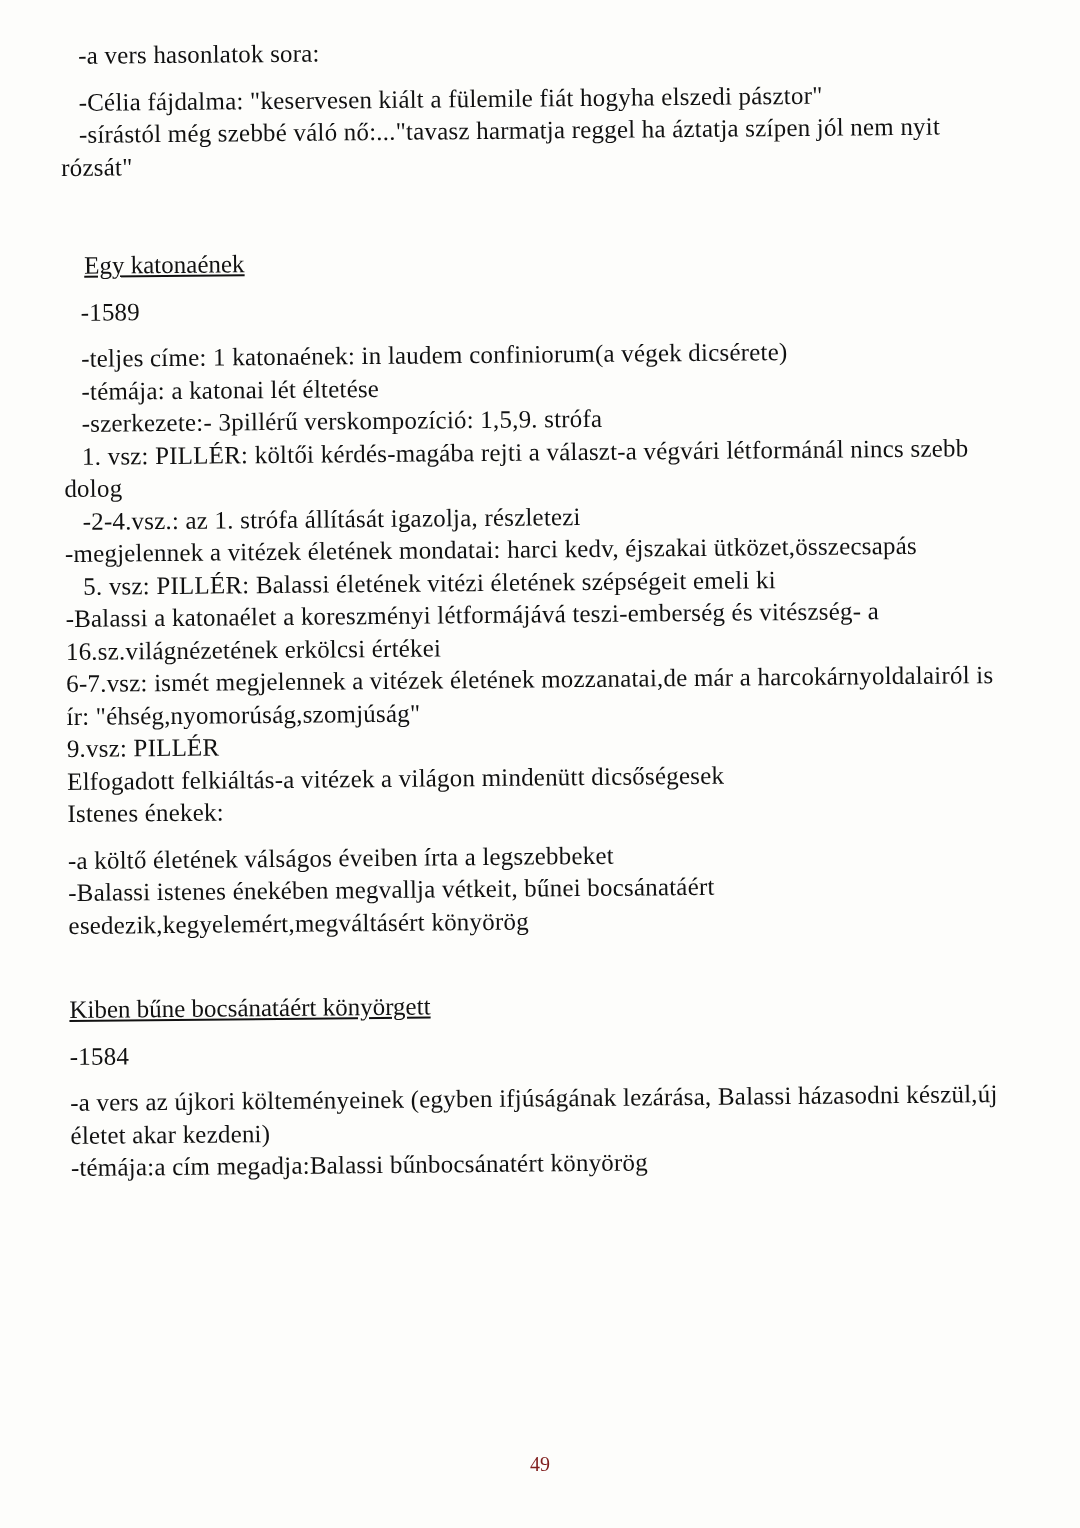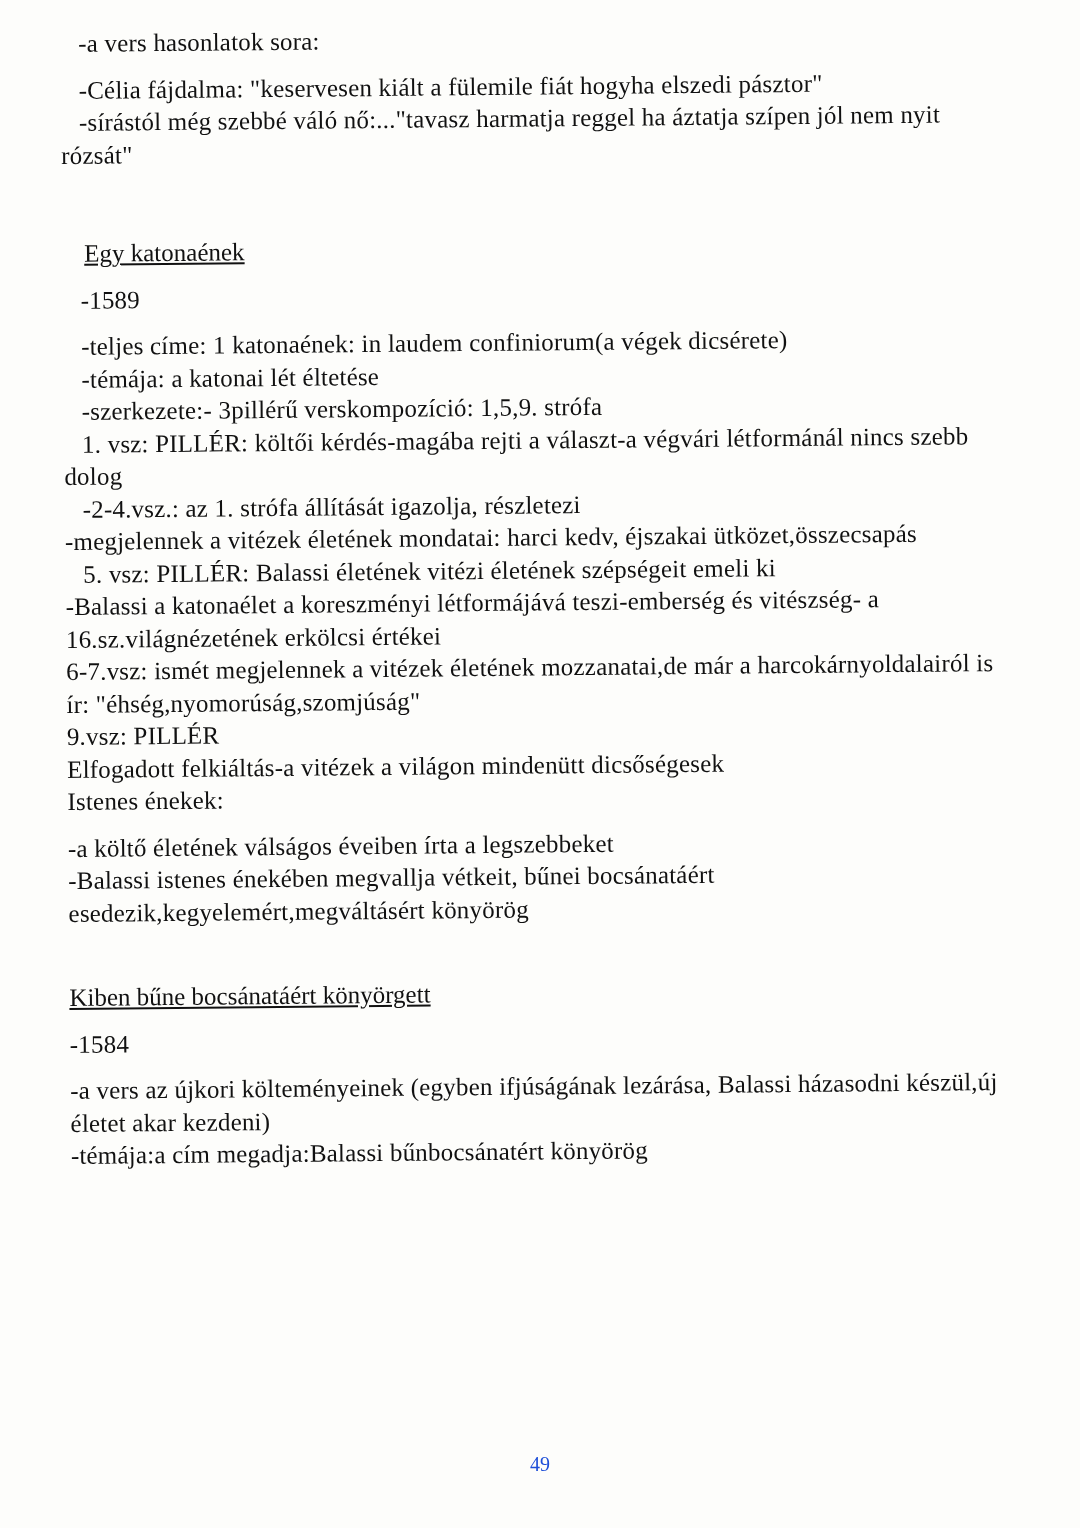--- a/index.html
+++ b/index.html
@@ -13,21 +13,21 @@
     font-family: "Liberation Serif", serif;
     color: #1a1a1a;
     overflow: hidden;
   }
   .page {
     position: relative;
     width: 1080px;
     height: 1528px;
     background: #fdfdfb;
     box-sizing: border-box;
-    padding: 28px 60px 0 60px;
+    padding: 40px 60px 0 60px;
   }
   
   .content {
     transform: rotate(-0.55deg);
     transform-origin: left top;
   }
   .line {
     font-size: 25px;
     line-height: 1.30;
     letter-spacing: 0.2px;
@@ -46,21 +46,21 @@
     color: #111;
   }
   .heading.flush { padding-left: 0px; }
   .pagenum {
     position: absolute;
     bottom: 52px;
     left: 0;
     width: 100%;
     text-align: center;
     font-size: 20px;
-    color: #1d4ed8;
+    color: #7f1d1d;
     font-family: "Liberation Serif", serif;
   }
   .block { margin-bottom: 2px; }
 </style>
 </head>
 <body>
 
 <div class="page">
   <div class="content">
 

